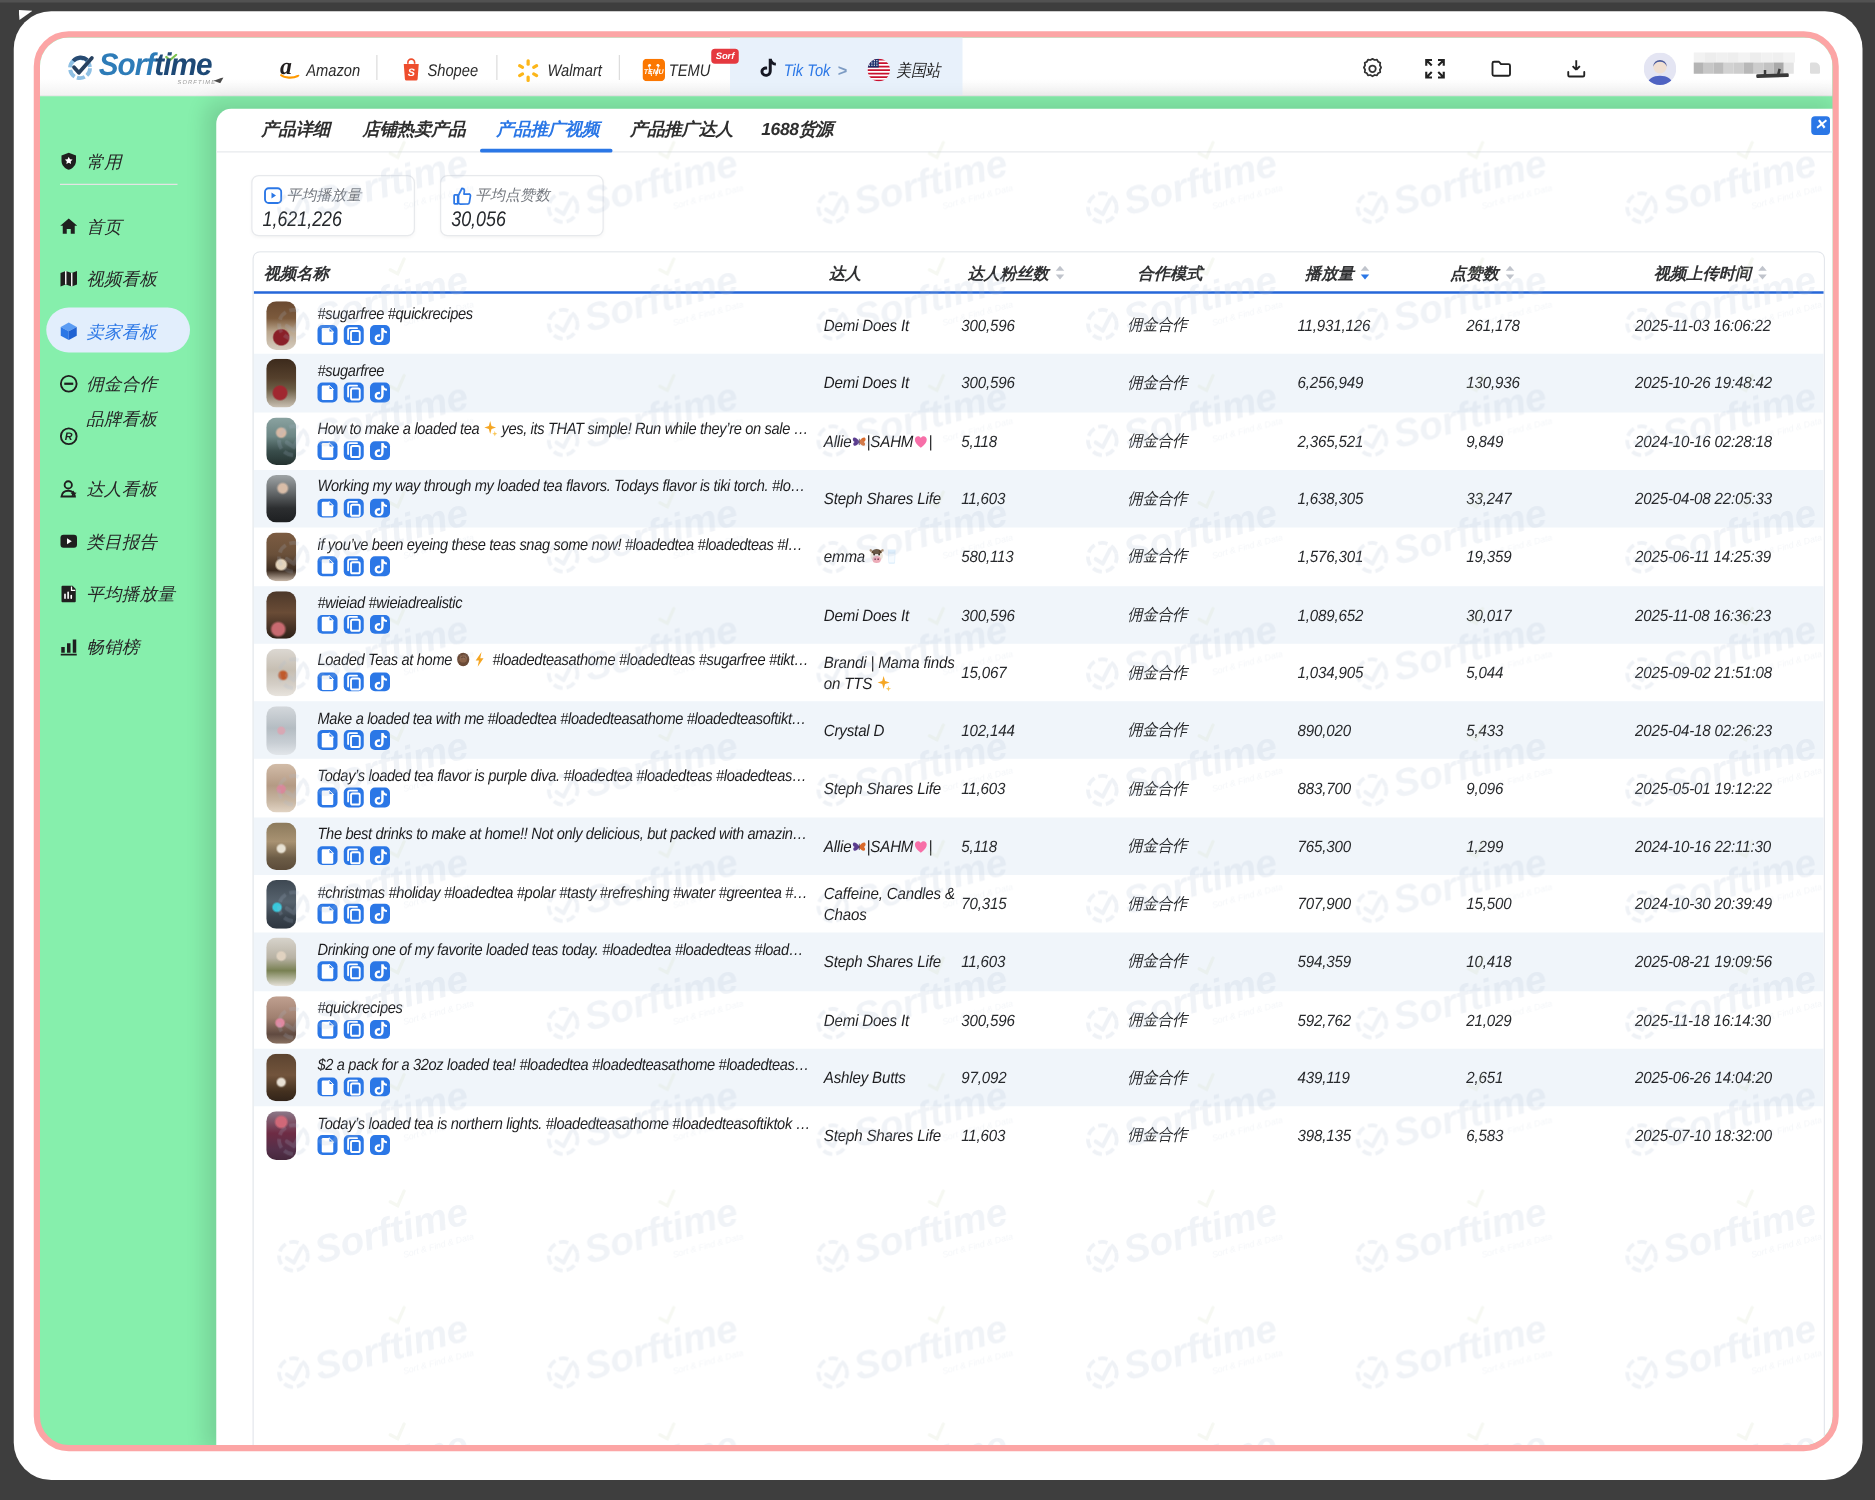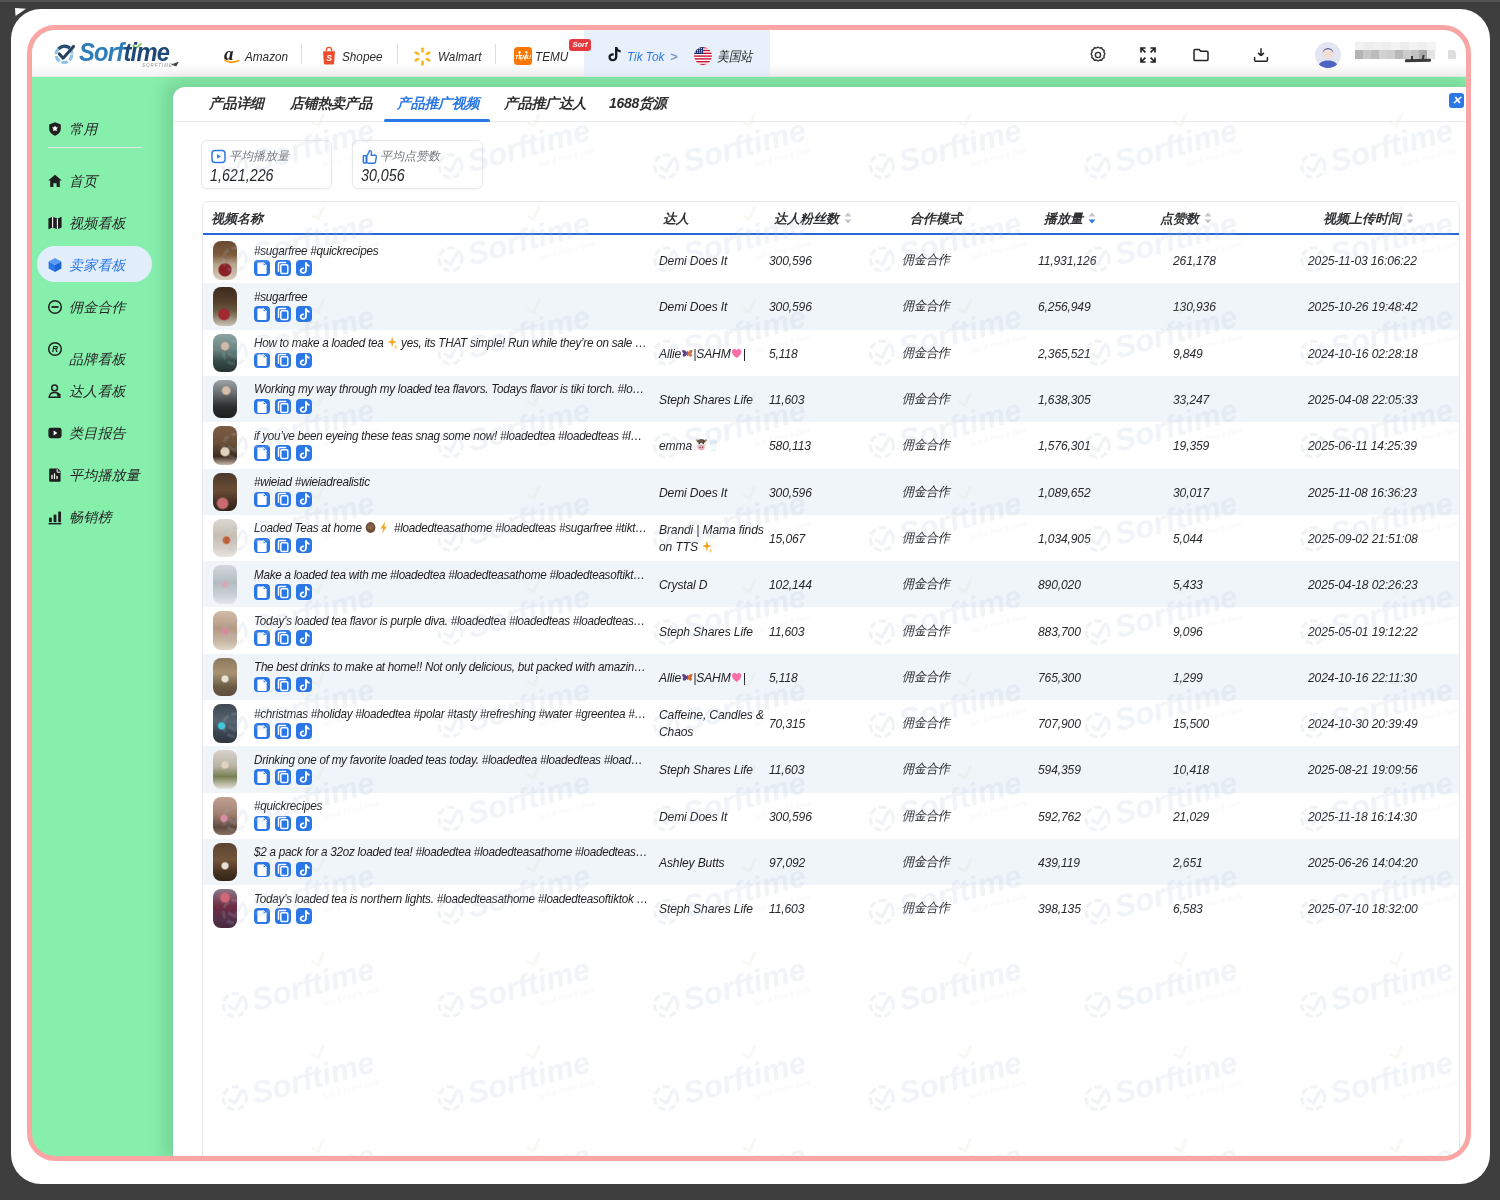--- a/index.html
+++ b/index.html
@@ -204,21 +204,21 @@
     <div class="sbt" style="top:225.5px;color:#2b77e6">卖家看板</div>
     <div class="sbi" style="top:268.5px"><svg width="16" height="16" viewBox="0 0 16 16" style="">
         <circle cx="8" cy="8" r="6.3" fill="none" stroke="#1f1f1f" stroke-width="1.5"></circle>
         <rect x="4.4" y="7.1" width="7.2" height="1.8" fill="#1f1f1f"></rect>
       </svg></div>
     <div class="sbt" style="top:267.5px;color:#262626">佣金合作</div>
     <div class="sbi" style="top:310.5px"><svg width="16" height="16" viewBox="0 0 16 16" style="">
         <circle cx="8" cy="8" r="6.3" fill="none" stroke="#1f1f1f" stroke-width="1.5"></circle>
         <text x="8" y="11.2" font-family="Liberation Sans" font-size="8.6" font-weight="bold" fill="#1f1f1f" text-anchor="middle">R</text>
       </svg></div>
-    <div class="sbt" style="top:320px;color:#262626">品牌看板</div>
+    <div class="sbt" style="top:296px;color:#262626">品牌看板</div>
     <div class="sbi" style="top:352.5px"><svg width="16" height="16" viewBox="0 0 16 16" style="">
         <circle cx="7.6" cy="4.9" r="2.9" fill="none" stroke="#1f1f1f" stroke-width="1.5"></circle>
         <path d="M2.2 14.2c.4-3 2.6-4.6 5.4-4.6 2.7 0 4.9 1.6 5.3 4.6z" fill="none" stroke="#1f1f1f" stroke-width="1.5"></path>
         <path d="M11.8 9.4l.8 1.5 1.7.3-1.2 1.2.3 1.7-1.6-.8-1.5.8.3-1.7-1.3-1.2 1.7-.3z" fill="#1f1f1f"></path>
       </svg></div>
     <div class="sbt" style="top:351.5px;color:#262626">达人看板</div>
     <div class="sbi" style="top:394.5px"><svg width="16" height="16" viewBox="0 0 16 16" style="">
         <rect x="1.4" y="2.8" width="13.2" height="10.4" rx="2.4" fill="#1f1f1f"></rect>
         <path d="M6.6 5.6l3.8 2.4-3.8 2.4z" fill="#fff"></path>
       </svg></div>

